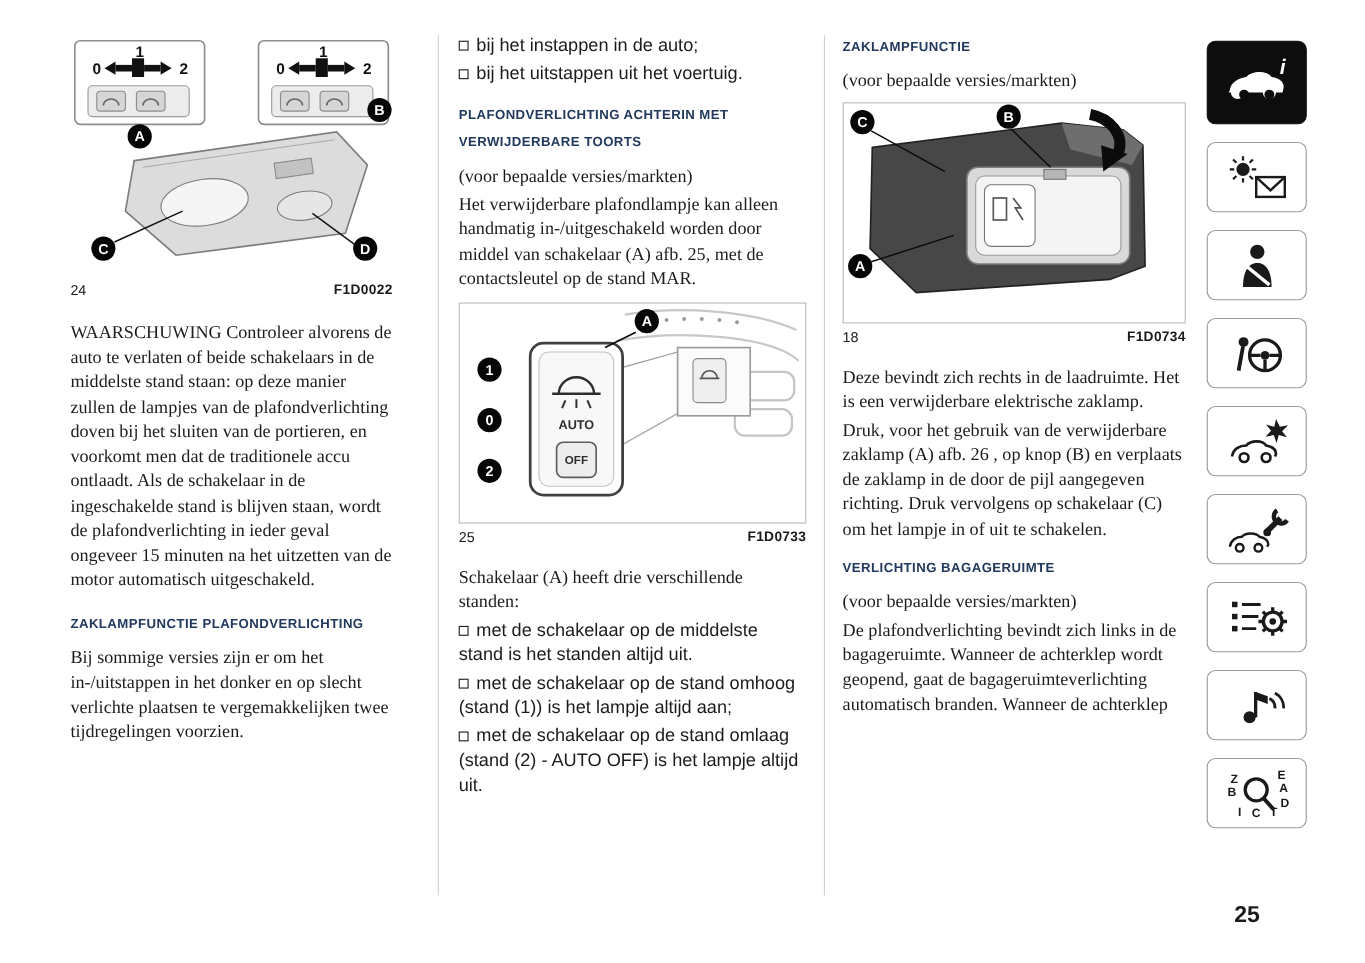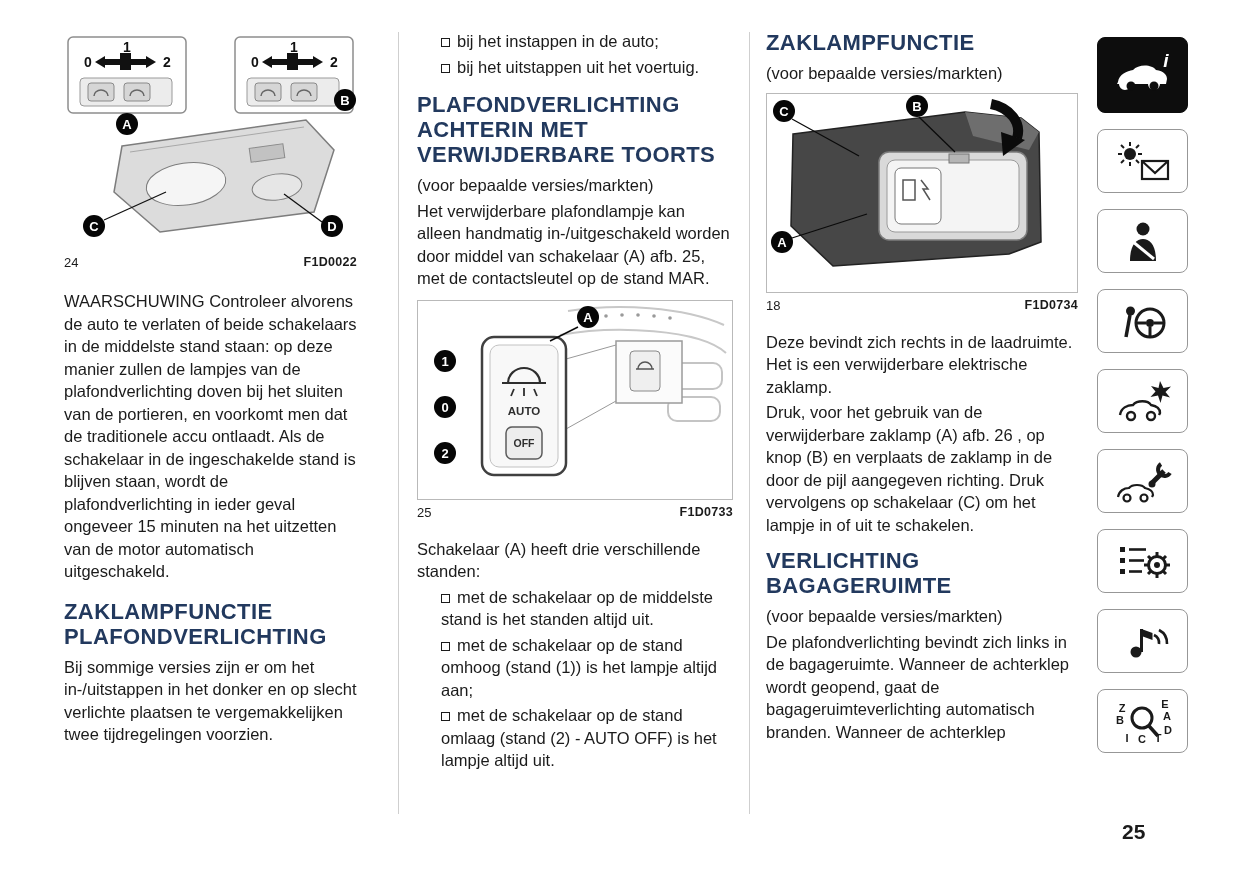--- a/index.html
+++ b/index.html
@@ -7,30 +7,30 @@
   body {
     font-family:"Liberation Sans", sans-serif;
     background:#ffffff; color:#1b1b1b;
     position:relative; overflow:hidden;
   }
   .col { position:absolute; top:30px; }
   .col1 { left:64px;  width:293px; }
   .col2 { left:417px; width:316px; }
   .col3 { left:766px; width:312px; }
   .vrule { position:absolute; top:32px; height:782px; width:1px; background:#cfcfcf; }
-  p.body, .subnote { font-size:16.5px; line-height:22.5px; margin-bottom:3px; }
+  p.body, .subnote { font-size:16.5px; line-height:22.5px; margin-bottom:3px;font-family:Liberation Serif, serif; }
   h2.heading {
-    color:#22395e; font-size:22px; line-height:25px; letter-spacing:.4px;
+    color:#22395e; font-size:12px; line-height:25px; letter-spacing:.4px;
     margin:16px 0 7px; font-weight:700;
   }
   .fig { margin:6px 0 18px; }
   .figbox { border:1px solid #b9b9b9; background:#fff; }
   .caption { display:flex; justify-content:space-between; align-items:flex-start; margin-top:5px; font-size:13px; }
   .caption .code { font-weight:700; font-size:12.5px; letter-spacing:.3px; }
-  p.bullet { font-size:16.5px; line-height:22.5px; margin-bottom:3px;margin-left:24px; }
+  p.bullet { font-size:16.5px; line-height:22.5px; margin-bottom:3px; }
   .sq { display:inline-block; width:9px; height:9px; border:1.6px solid #1b1b1b; margin-right:7px; }
   .sidebar { position:absolute; left:1097px; top:37px; width:91px; display:flex; flex-direction:column; gap:16px; }
   .tile {
     height:64px; border:1.6px solid #979797; border-radius:8px; background:#fff;
     display:flex; align-items:center; justify-content:center;
   }
   .tile.active { background:#0d0d0d; border-color:#0d0d0d; height:76px; }
   .page-number { position:absolute; left:1122px; top:820px; font-size:21px; font-weight:700; }
   svg text { font-family:"Liberation Sans", sans-serif; }
   .badge-text { fill:#fff; font-size:13px; font-weight:700; text-anchor:middle; }

